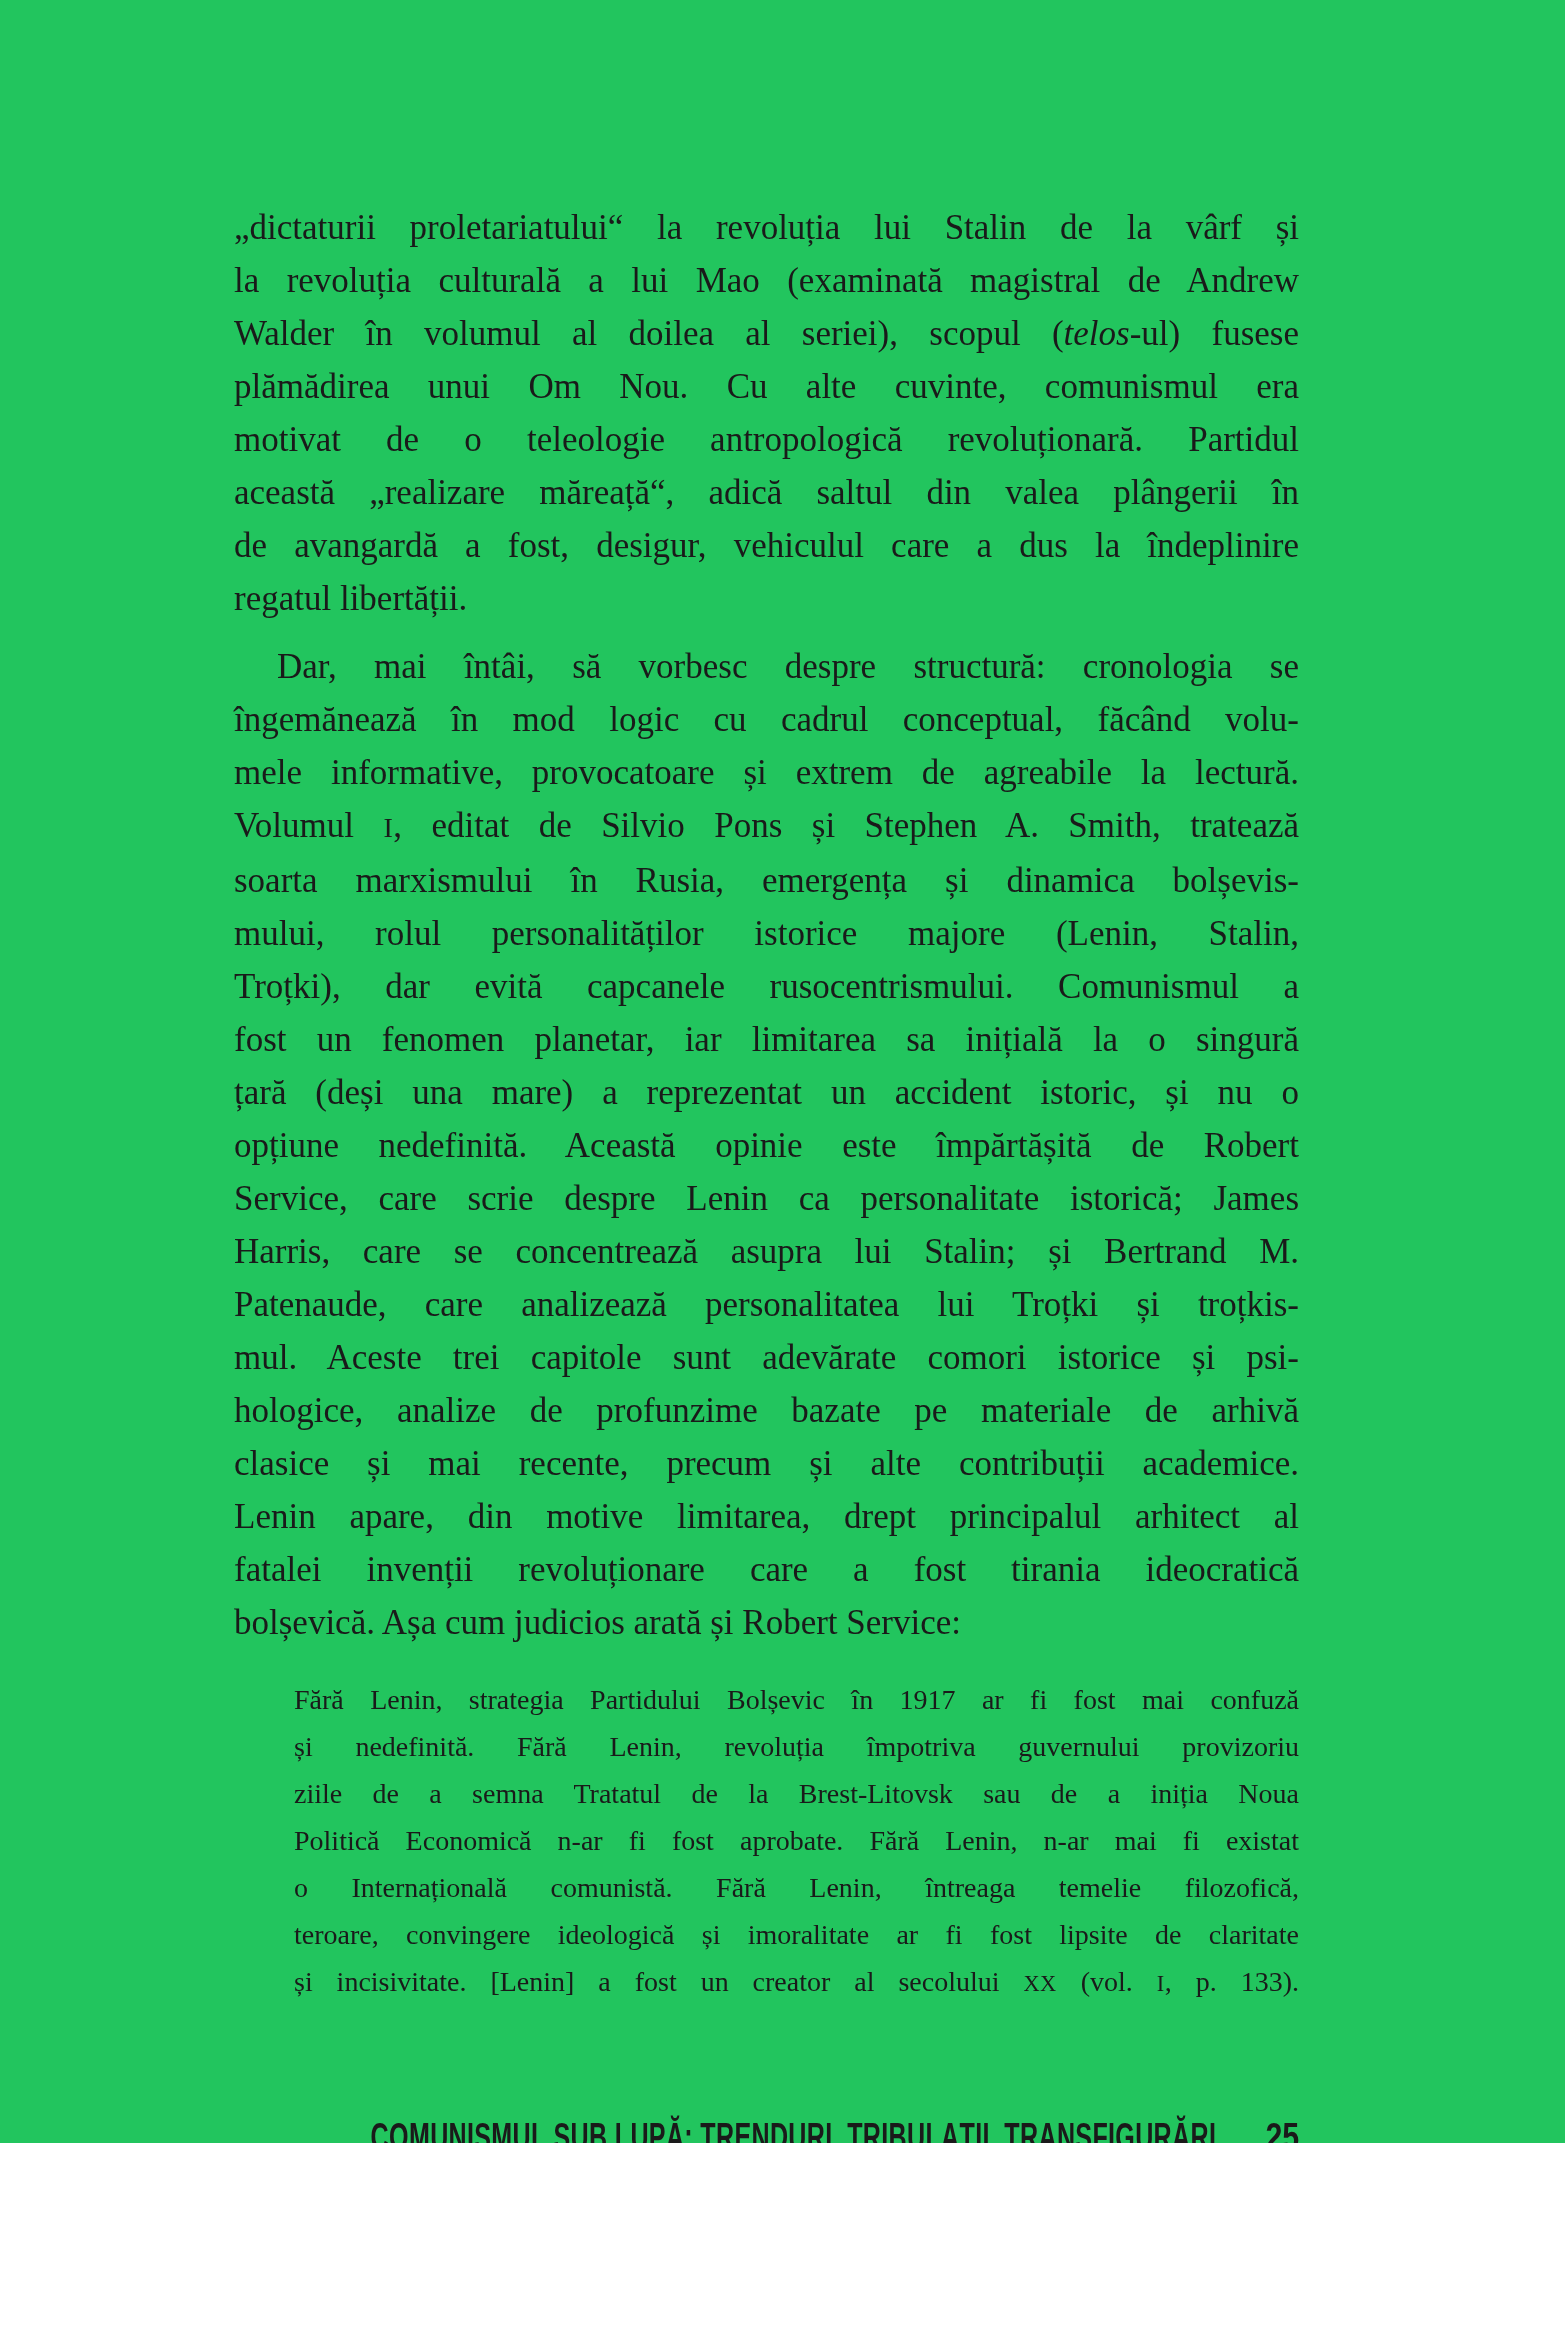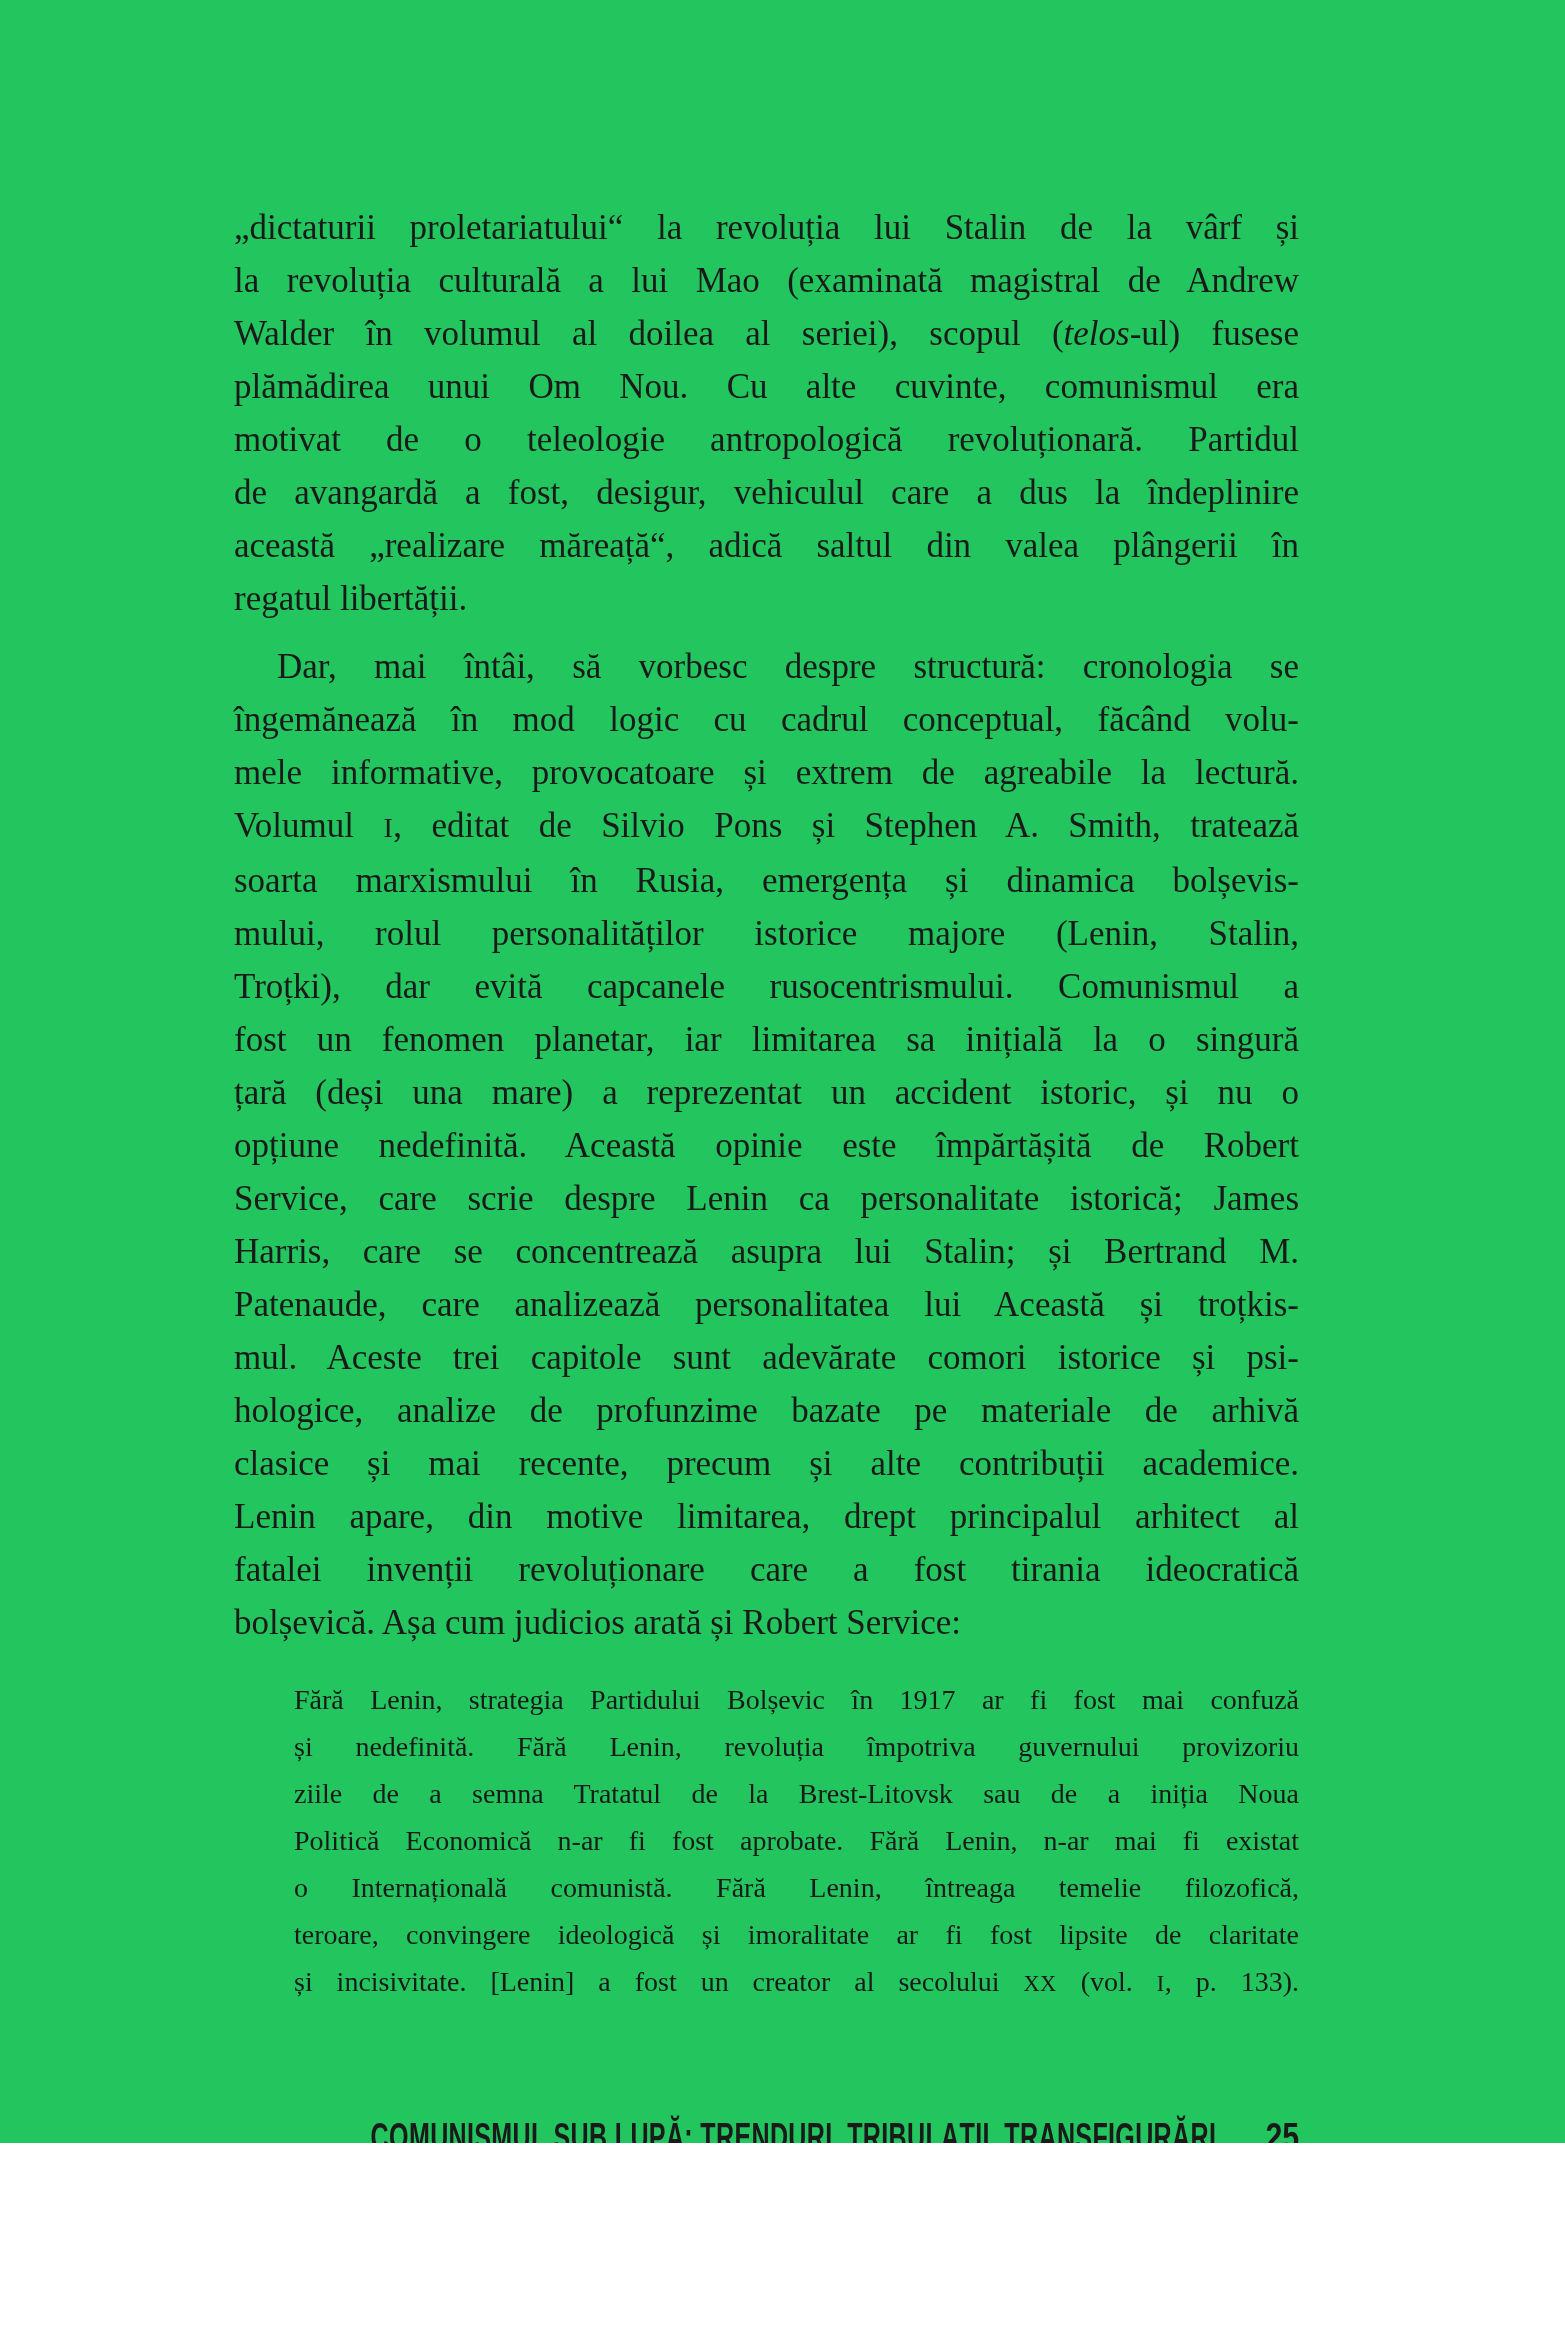--- a/index.html
+++ b/index.html
@@ -84,39 +84,39 @@
 <div class="page">
 
   <main class="text-block">
 
     <section class="para">
         <div class="line">„dictaturii proletariatului“ la revoluția lui Stalin de la vârf și</div>
         <div class="line">la revoluția culturală a lui Mao (examinată magistral de Andrew</div>
         <div class="line">Walder în volumul al doilea al seriei), scopul (<i>telos</i>-ul) fusese</div>
         <div class="line">plămădirea unui Om Nou. Cu alte cuvinte, comunismul era</div>
         <div class="line">motivat de o teleologie antropologică revoluționară. Partidul</div>
+        <div class="line">această „realizare măreață“, adică saltul din valea plângerii în</div>
         <div class="line">de avangardă a fost, desigur, vehiculul care a dus la îndeplinire</div>
-        <div class="line">această „realizare măreață“, adică saltul din valea plângerii în</div>
         <div class="line last-line">regatul libertății.</div>
       </section>
 
     <section class="para indent-first">
         <div class="line">Dar, mai întâi, să vorbesc despre structură: cronologia se</div>
         <div class="line">îngemănează în mod logic cu cadrul conceptual, făcând volu-</div>
         <div class="line">mele informative, provocatoare și extrem de agreabile la lectură.</div>
         <div class="line">Volumul <span class="sc">I</span>, editat de Silvio Pons și Stephen A. Smith, tratează</div>
         <div class="line">soarta marxismului în Rusia, emergența și dinamica bolșevis-</div>
         <div class="line">mului, rolul personalităților istorice majore (Lenin, Stalin,</div>
         <div class="line">Troțki), dar evită capcanele rusocentrismului. Comunismul a</div>
         <div class="line">fost un fenomen planetar, iar limitarea sa inițială la o singură</div>
         <div class="line">țară (deși una mare) a reprezentat un accident istoric, și nu o</div>
         <div class="line">opțiune nedefinită. Această opinie este împărtășită de Robert</div>
         <div class="line">Service, care scrie despre Lenin ca personalitate istorică; James</div>
         <div class="line">Harris, care se concentrează asupra lui Stalin; și Bertrand M.</div>
-        <div class="line">Patenaude, care analizează personalitatea lui Această și troțkis-</div>
+        <div class="line">Patenaude, care analizează personalitatea lui Troțki și troțkis-</div>
         <div class="line">mul. Aceste trei capitole sunt adevărate comori istorice și psi-</div>
         <div class="line">hologice, analize de profunzime bazate pe materiale de arhivă</div>
         <div class="line">clasice și mai recente, precum și alte contribuții academice.</div>
         <div class="line">Lenin apare, din motive limitarea, drept principalul arhitect al</div>
         <div class="line">fatalei invenții revoluționare care a fost tirania ideocratică</div>
         <div class="line last-line">bolșevică. Așa cum judicios arată și Robert Service:</div>
       </section>
 
     <blockquote class="quote">
         <div class="line">Fără Lenin, strategia Partidului Bolșevic în 1917 ar fi fost mai confuză</div>

